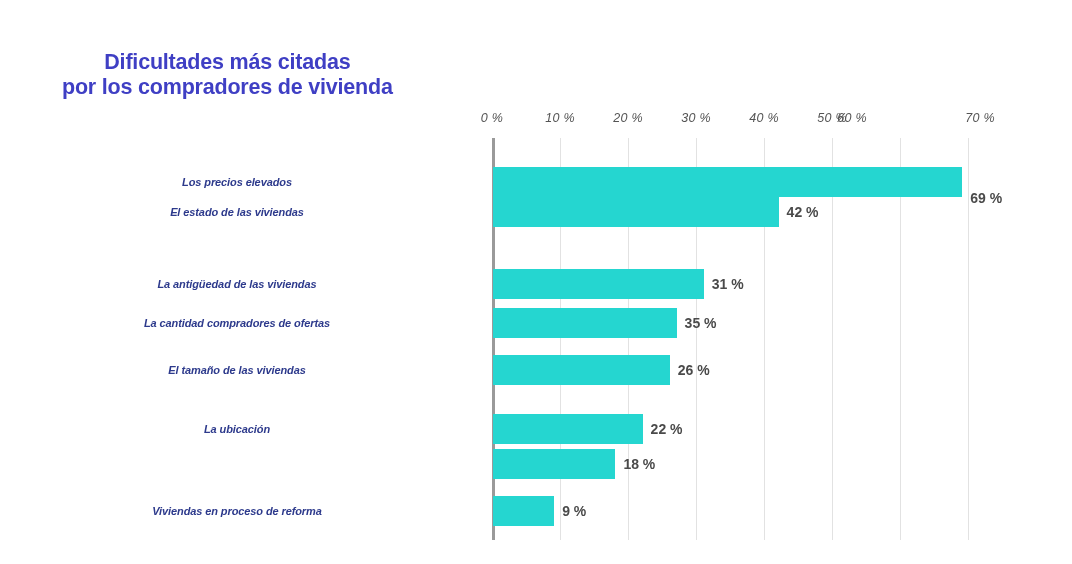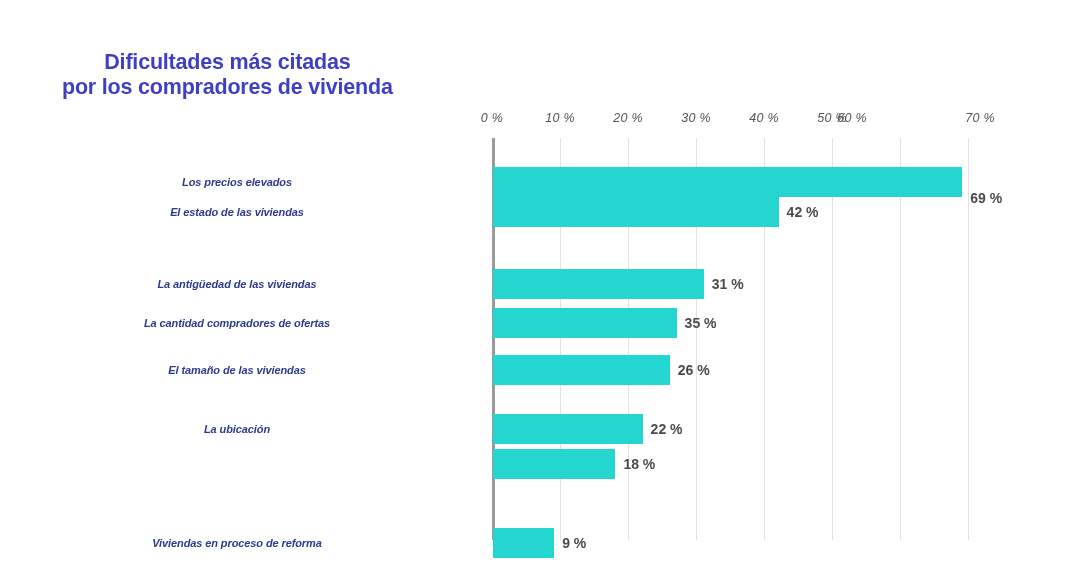--- a/index.html
+++ b/index.html
@@ -168,20 +168,20 @@
       </div>
       <div class="row" style="top: 414px; padding-left: 24px;">
         <div class="row-label">La ubicación</div>
         <div class="bar" style="width: 149.6px; background: rgb(37, 214, 208);"></div>
         <div class="bar-value" style="left: 650.6px; text-align: right;">22 %</div>
       </div>
       <div class="row" style="top: 449px;">
         <div class="bar" style="width: 122.4px; background: rgb(37, 214, 208);"></div>
         <div class="bar-value" style="left: 623.4px;">18 %</div>
       </div>
-      <div class="row" style="top: 496px; margin-top: 32px;">
+      <div class="row" style="top: 496px;">
         <div class="row-label">Viviendas en proceso de reforma</div>
         <div class="bar" style="width: 61.2px; background: rgb(37, 214, 208);"></div>
         <div class="bar-value" style="left: 562.2px;">9 %</div>
       </div>
     </div>
 
 </div>
 
 </body></html>

